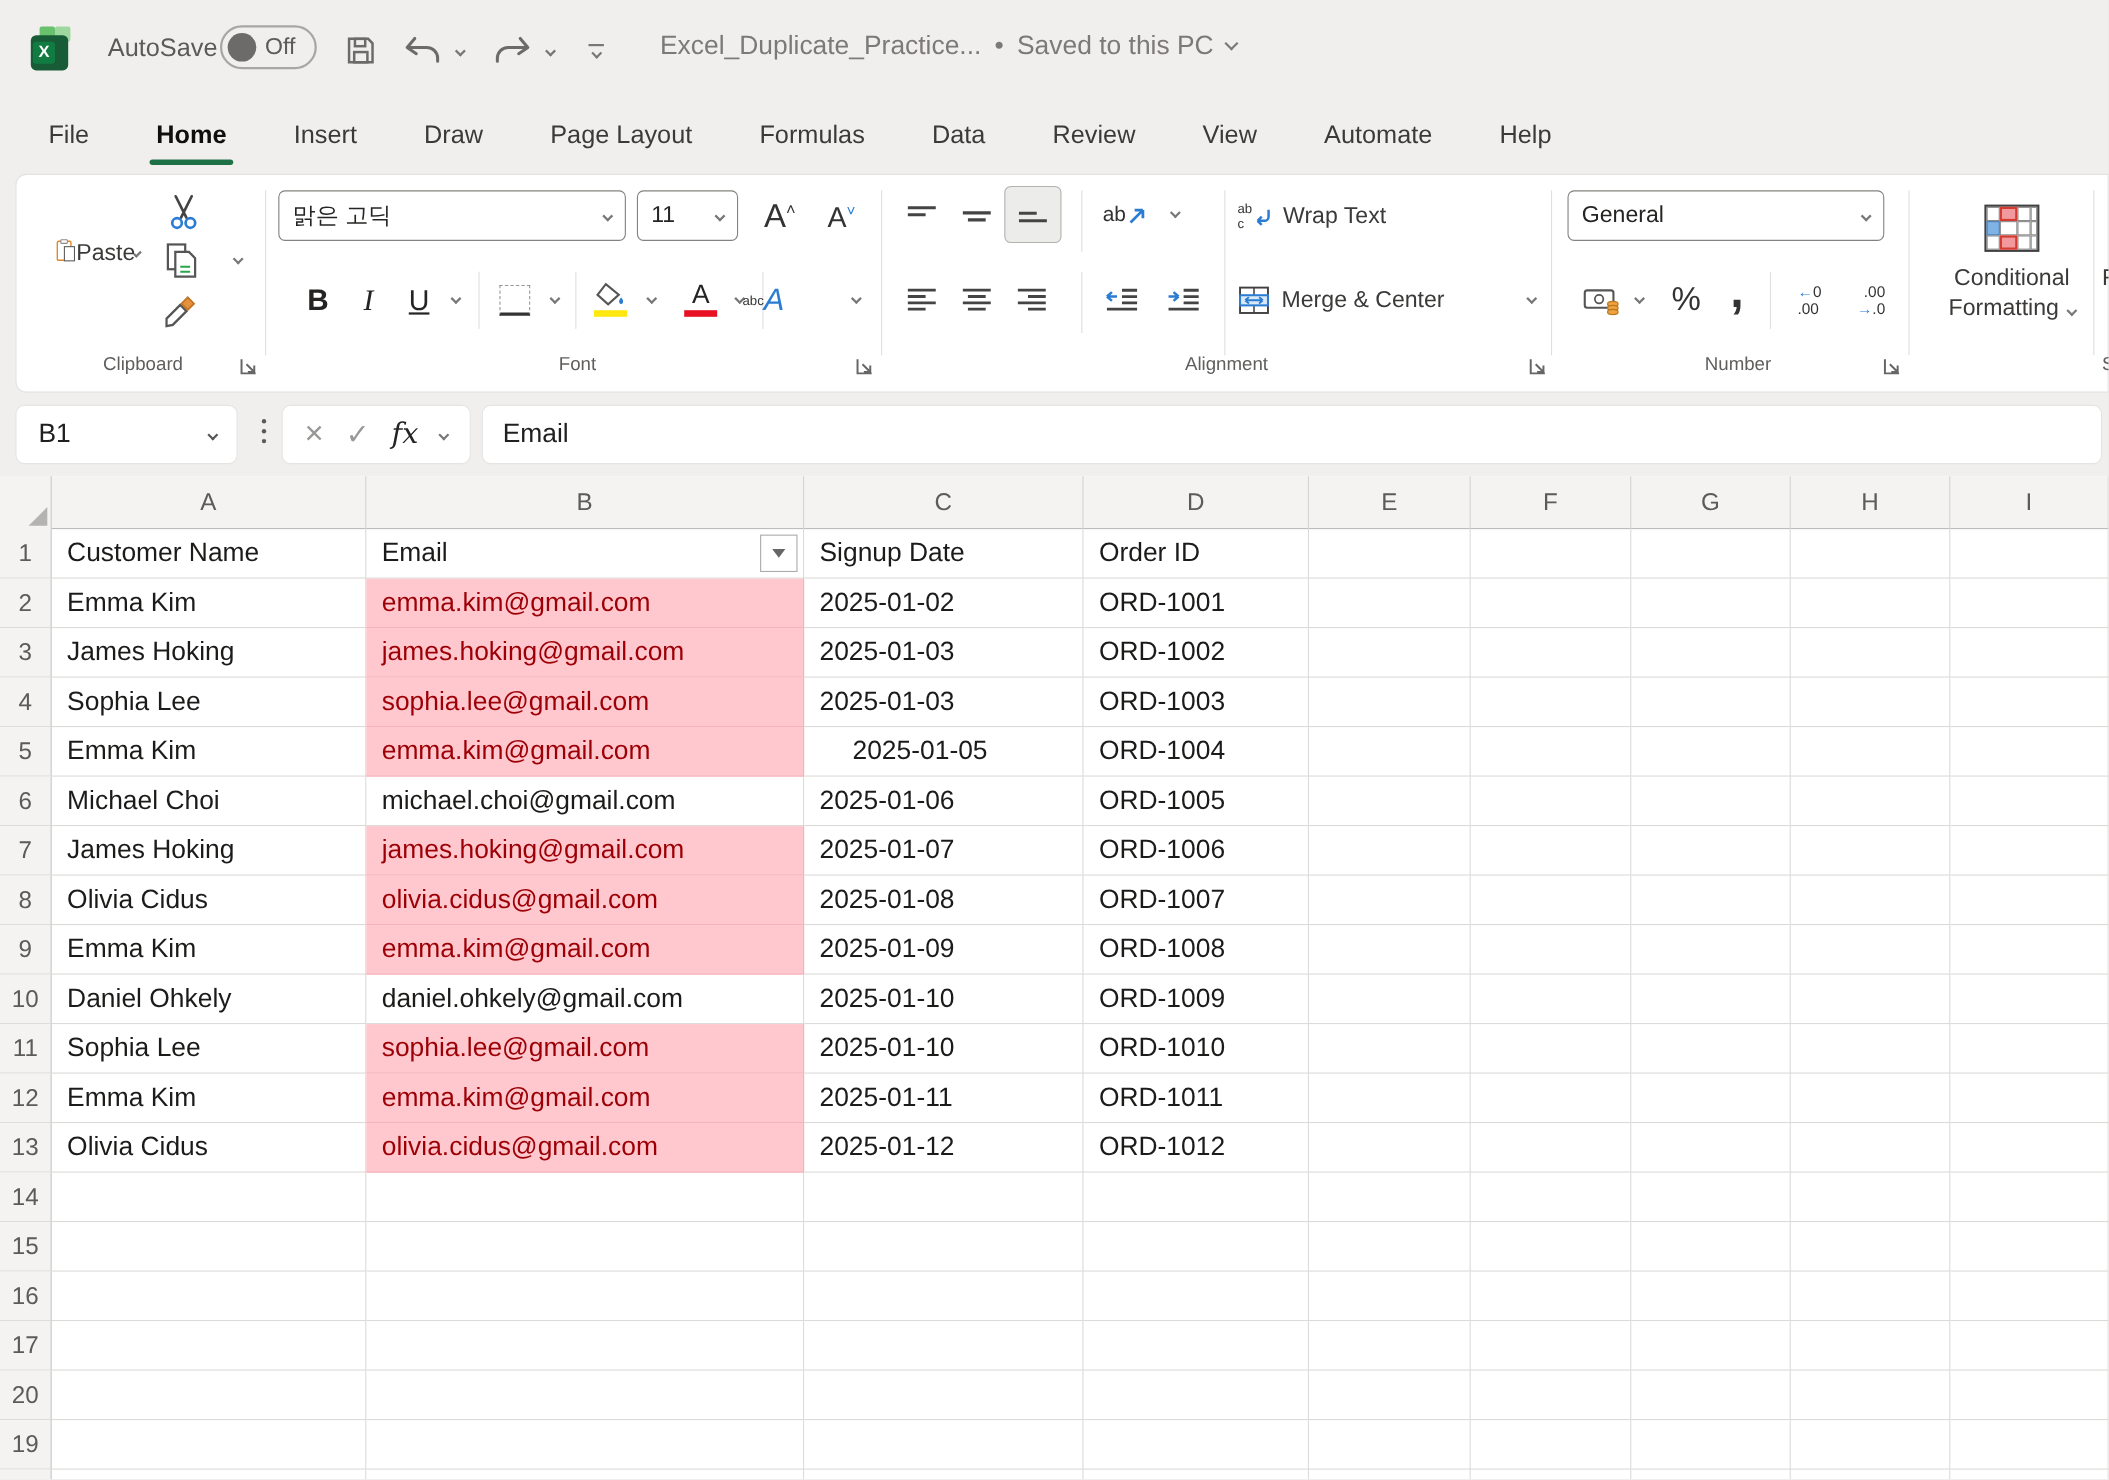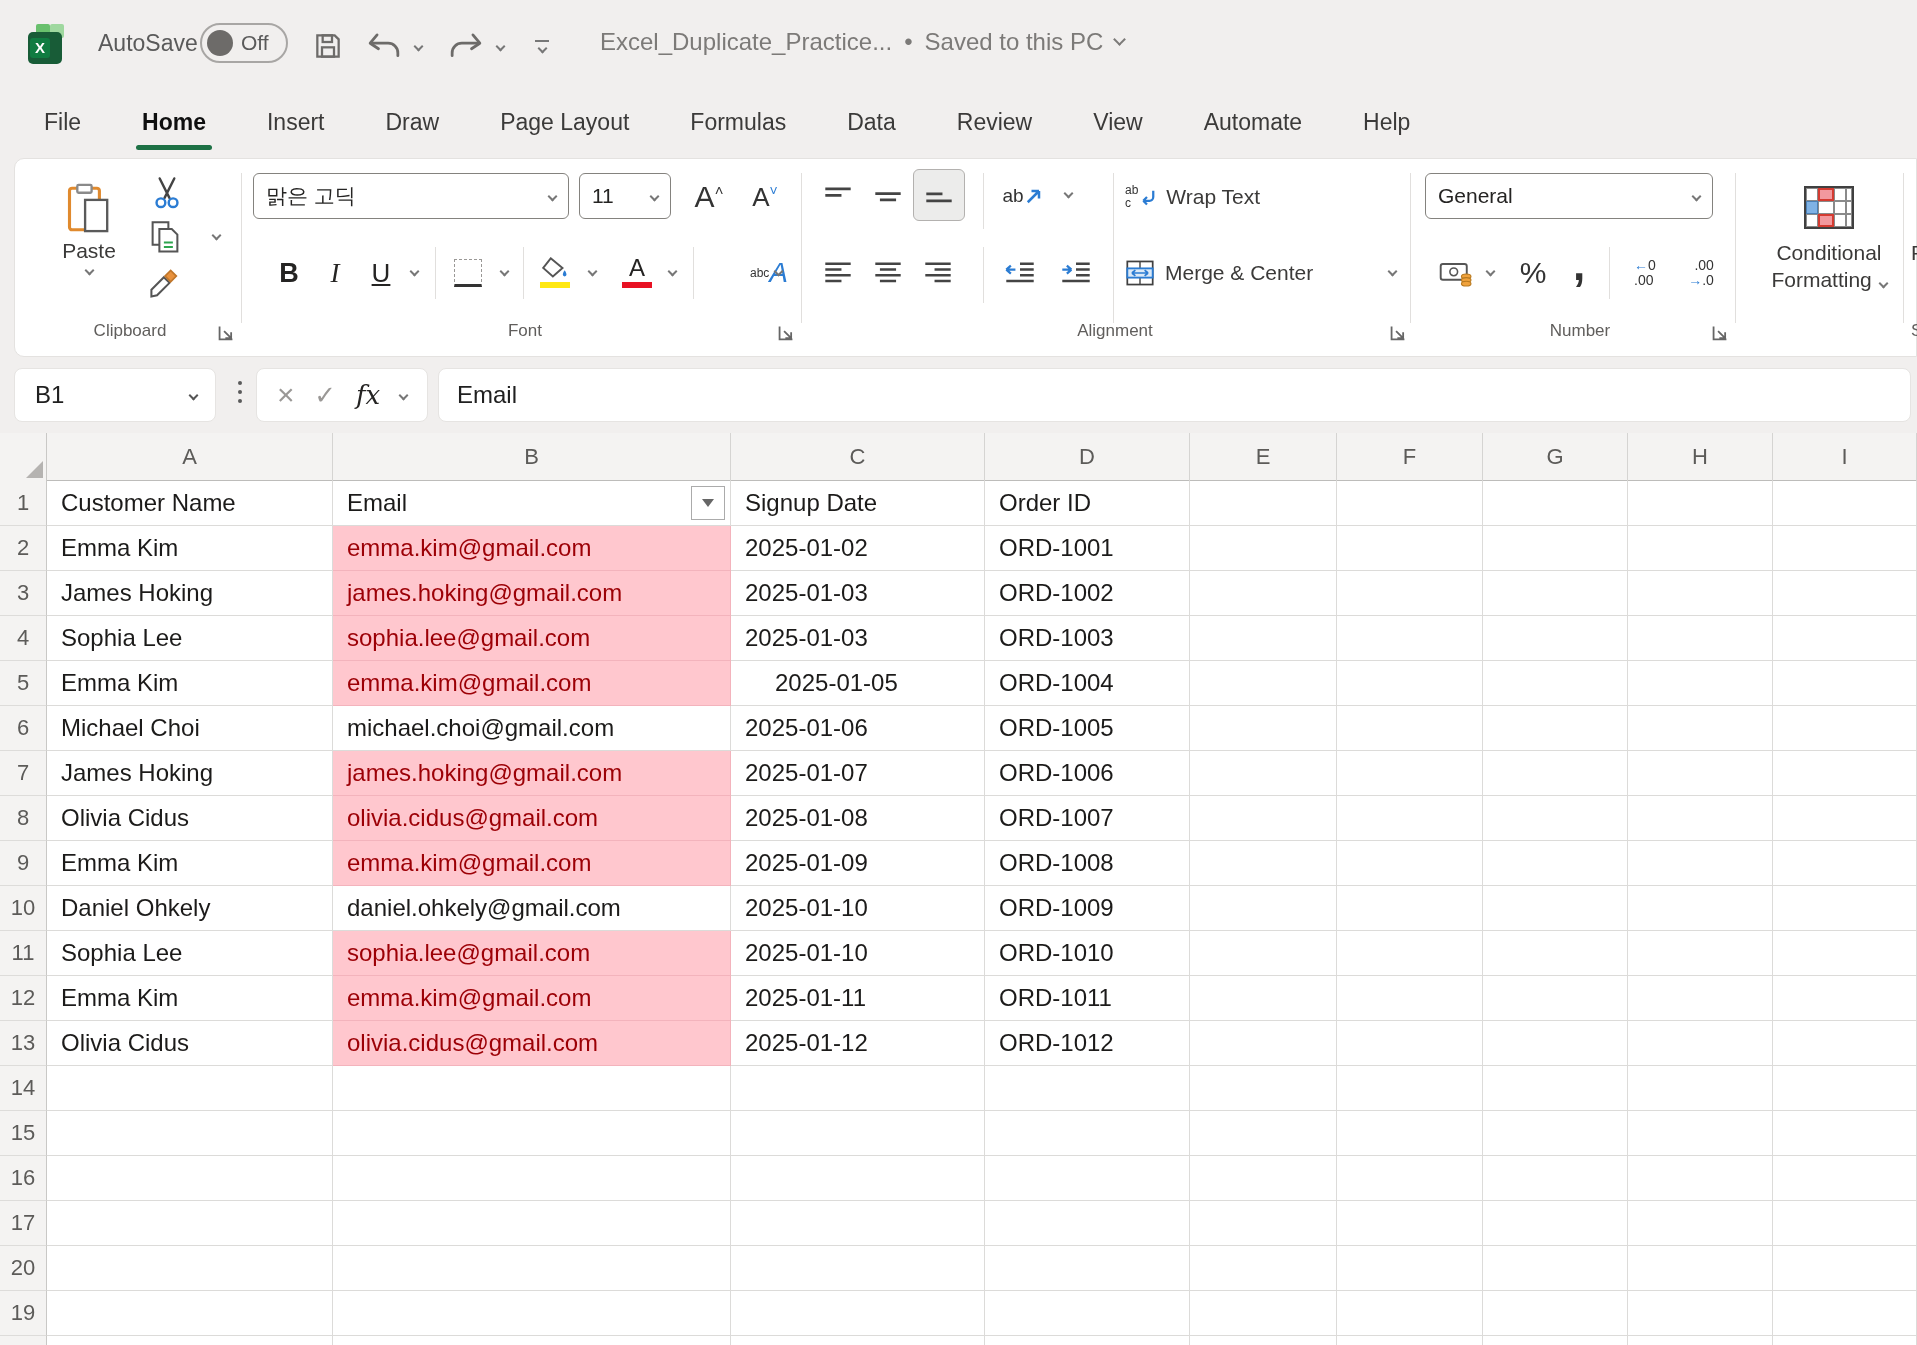--- a/index.html
+++ b/index.html
@@ -139,21 +139,21 @@
       <div class="rtab">Formulas</div>
       <div class="rtab">Data</div>
       <div class="rtab">Review</div>
       <div class="rtab">View</div>
       <div class="rtab">Automate</div>
       <div class="rtab">Help</div>
     </div>
 
   <div class="ribbon">
 
-    <div class="ico-btn" style="left:36px;top:10px;width:76px;height:118px;flex-direction:column">
+    <div class="ico-btn" style="left:36px;top:10px;width:76px;height:118px;flex-direction:row">
       <svg width="46" height="52" viewBox="0 0 34 40">
           <rect x="2" y="4" width="23" height="32" rx="2" fill="none" stroke="#e08a2e" stroke-width="2.4"></rect>
           <rect x="8" y="1.5" width="11" height="6" rx="1" fill="#fff" stroke="#8a8a8a" stroke-width="1.8"></rect>
           <rect x="14" y="13" width="17" height="24" fill="#fff" stroke="#5a5a5a" stroke-width="1.8"></rect>
         </svg>
       <span class="txt" style="font-size:21px;margin-top:4px">Paste</span>
       <span class="chev sm" style="margin-top:4px"></span>
     </div>
     <div class="ico-btn" style="left:130px;top:14px;width:44px;height:40px">
       <svg width="30" height="34" viewBox="0 0 24 28">
@@ -232,21 +232,21 @@
         <span class="chev sm"></span>
       </div>
     <div class="ico-btn" style="left:600px;top:90px;width:44px;height:46px;flex-direction:column">
       <span style="font-size:24px;color:#252423;line-height:24px">A</span>
       <div style="width:30px;height:6px;background:#e81123;margin-top:2px"></div>
     </div>
     <div class="ico-btn" style="left:646px;top:100px;width:22px;height:24px">
         <span class="chev sm"></span>
       </div>
     <div class="vsep" style="left:678px;top:88px;height:52px"></div>
-    <div class="ico-btn" style="left:723px;top:92px;width:62px;height:44px">
+    <div class="ico-btn" style="left:648px;top:92px;width:62px;height:44px">
       <span class="mini">abc</span>
       <span class="blue" style="font-size:28px;font-style:italic">A</span>
     </div>
     <div class="ico-btn" style="left:752px;top:100px;width:22px;height:24px">
         <span class="chev sm"></span>
       </div>
     <div class="gl" style="left:420px;width:180px">Font</div>
     <div class="launcher" style="left:762px">
       <svg width="18" height="18" viewBox="0 0 14 14">
           <path d="M2 2 v10 h10" fill="none" stroke="#666" stroke-width="1.4"></path>

